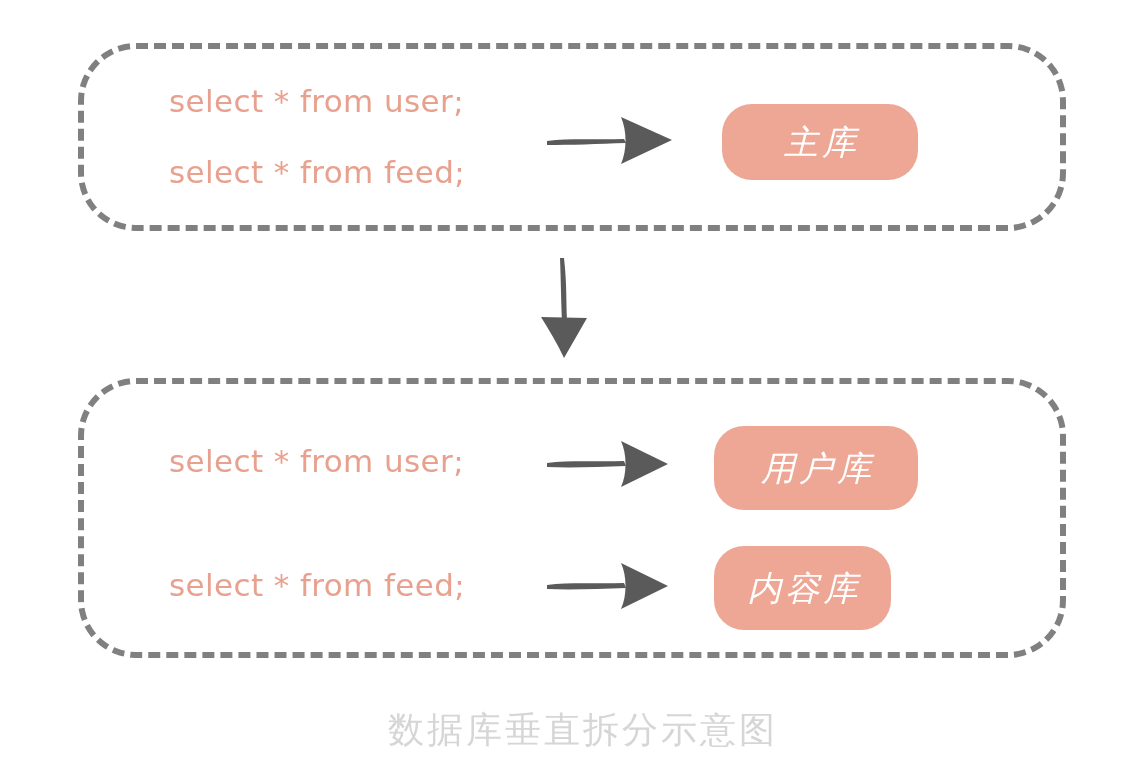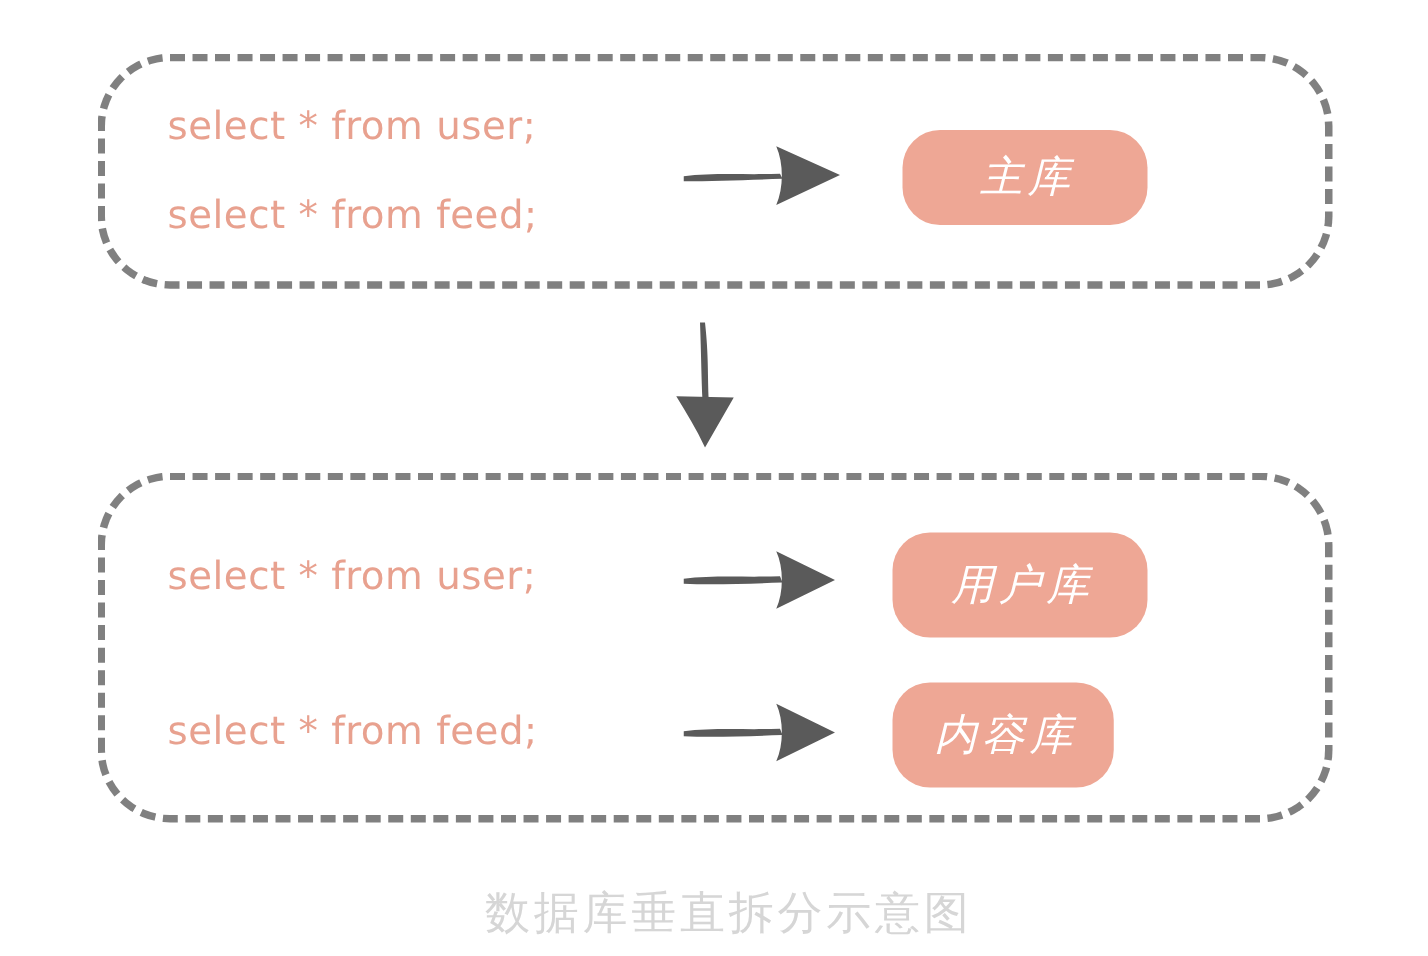--- a/index.html
+++ b/index.html
@@ -46,20 +46,21 @@
   
   .sql-text {
     position: absolute;
     color: #e8a18f;
     font-family: "DejaVu Sans", sans-serif;
     font-size: 31px;
     font-weight: 400;
     letter-spacing: 0.4px;
     white-space: nowrap;
     line-height: 1;
+    margin-left: 35px;
   }
   #sql-top-1  { left: 134px; top: 86px; }
   #sql-top-2  { left: 134px; top: 157px; }
   #sql-bot-1  { left: 134px; top: 446px; }
   #sql-bot-2  { left: 134px; top: 570px; }
 
   
   .db-box {
     position: absolute;
     background: #eea795;

